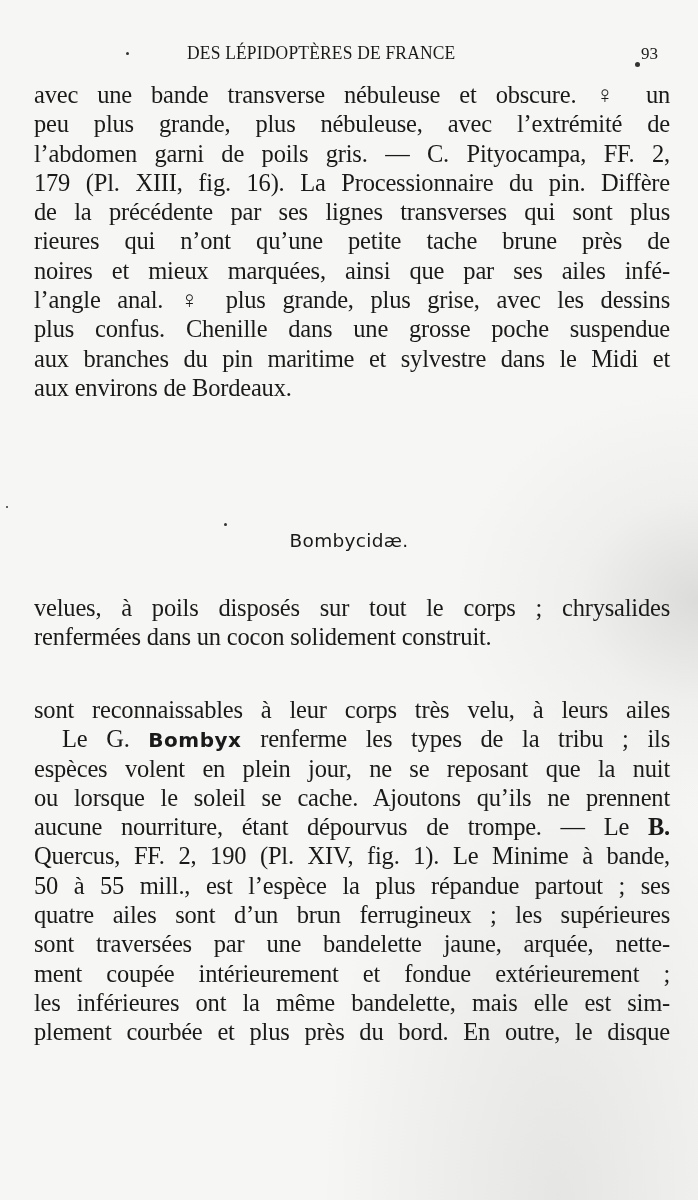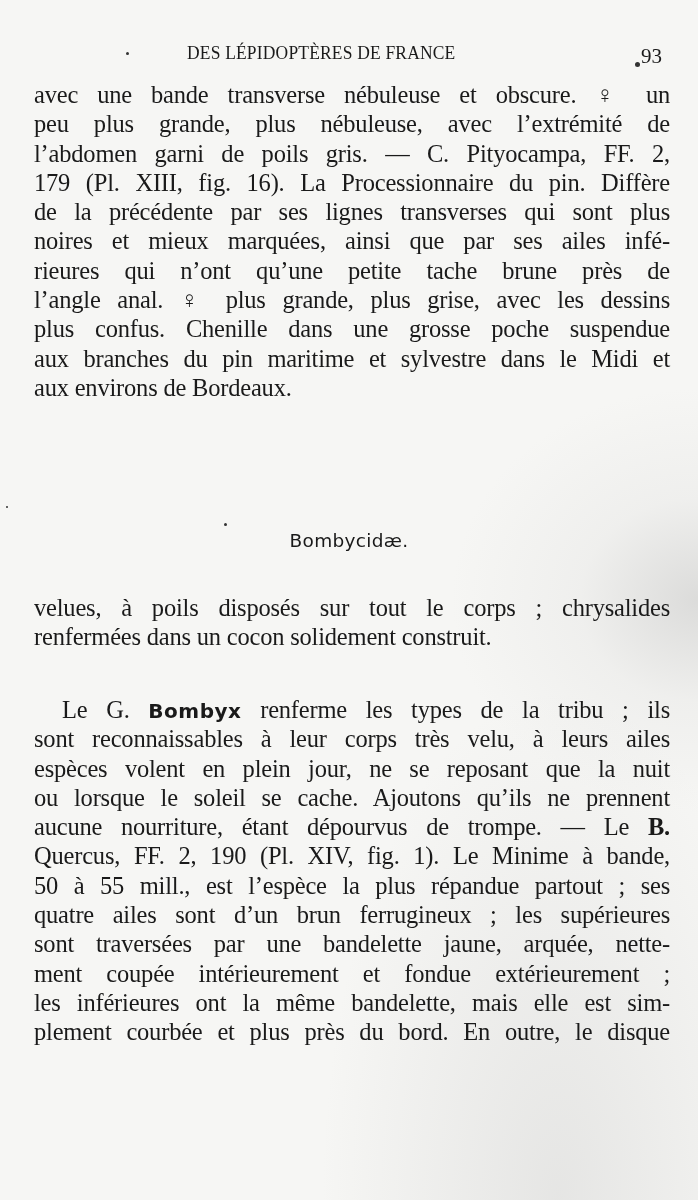--- a/index.html
+++ b/index.html
@@ -37,21 +37,21 @@
       font-size: 19px;
       letter-spacing: 0.2px;
       transform: scaleX(0.92);
       transform-origin: left top;
       white-space: nowrap;
     }
     .page-number {
       position: absolute;
       left: 637px;
       top: 2px;
-      font-size: 21px;
+      font-size: 17px;
     }
     .text-block {
       position: absolute;
       left: 34px;
       width: 636px;
     }
     .line {
       height: 29.3px;
       line-height: 29.3px;
       font-size: 24.5px;
@@ -104,38 +104,38 @@
     <span class="running-title">DES LÉPIDOPTÈRES DE FRANCE</span>
     <span class="page-number">93</span>
   </div>
 
   <div class="text-block p1">
     <div class="line"><span>avec une bande transverse nébuleuse et obscure. ♀ un</span></div>
     <div class="line"><span>peu plus grande, plus nébuleuse, avec l’extrémité de</span></div>
     <div class="line"><span>l’abdomen garni de poils gris. — </span><span class="it">C. Pityocampa</span><span>, FF. 2,</span></div>
     <div class="line"><span>179 (Pl. XIII, fig. 16). La </span><span class="it">Processionnaire du pin</span><span>. Diffère</span></div>
     <div class="line"><span>de la précédente par ses lignes transverses qui sont plus</span></div>
+    <div class="line"><span>rieures qui n’ont qu’une petite tache brune près de</span></div>
     <div class="line"><span>noires et mieux marquées, ainsi que par ses ailes infé-</span></div>
-    <div class="line"><span>rieures qui n’ont qu’une petite tache brune près de</span></div>
     <div class="line"><span>l’angle anal. ♀ plus grande, plus grise, avec les dessins</span></div>
     <div class="line"><span>plus confus. Chenille dans une grosse poche suspendue</span></div>
     <div class="line"><span>aux branches du pin maritime et sylvestre dans le Midi et</span></div>
     <div class="line last"><span>aux environs de Bordeaux.</span></div>
   </div>
 
   <div class="section-title">Bombycidæ.</div>
 
   <div class="text-block p2">
     <div class="line"><span>velues, à poils disposés sur tout le corps ; chrysalides</span></div>
     <div class="line last"><span>renfermées dans un cocon solidement construit.</span></div>
   </div>
 
   <div class="text-block p3">
+    <div class="line"><span>sont reconnaissables à leur corps très velu, à leurs ailes</span></div>
     <div class="line indent"><span>Le G. </span><span class="bold-sans">Bombyx</span><span> renferme les types de la tribu ; ils</span></div>
-    <div class="line"><span>sont reconnaissables à leur corps très velu, à leurs ailes</span></div>
     <div class="line"><span>espèces volent en plein jour, ne se reposant que la nuit</span></div>
     <div class="line"><span>ou lorsque le soleil se cache. Ajoutons qu’ils ne prennent</span></div>
     <div class="line"><span>aucune nourriture, étant dépourvus de trompe. — Le </span><span class="it" style="font-weight:bold">B.</span></div>
     <div class="line"><span class="it">Quercus</span><span>, FF. 2, 190 (Pl. XIV, fig. 1). Le </span><span class="it">Minime à bande</span><span>,</span></div>
     <div class="line"><span>50 à 55 mill., est l’espèce la plus répandue partout ; ses</span></div>
     <div class="line"><span>quatre ailes sont d’un brun ferrugineux ; les supérieures</span></div>
     <div class="line"><span>sont traversées par une bandelette jaune, arquée, nette-</span></div>
     <div class="line"><span>ment coupée intérieurement et fondue extérieurement ;</span></div>
     <div class="line"><span>les inférieures ont la même bandelette, mais elle est sim-</span></div>
     <div class="line"><span>plement courbée et plus près du bord. En outre, le disque</span></div>

